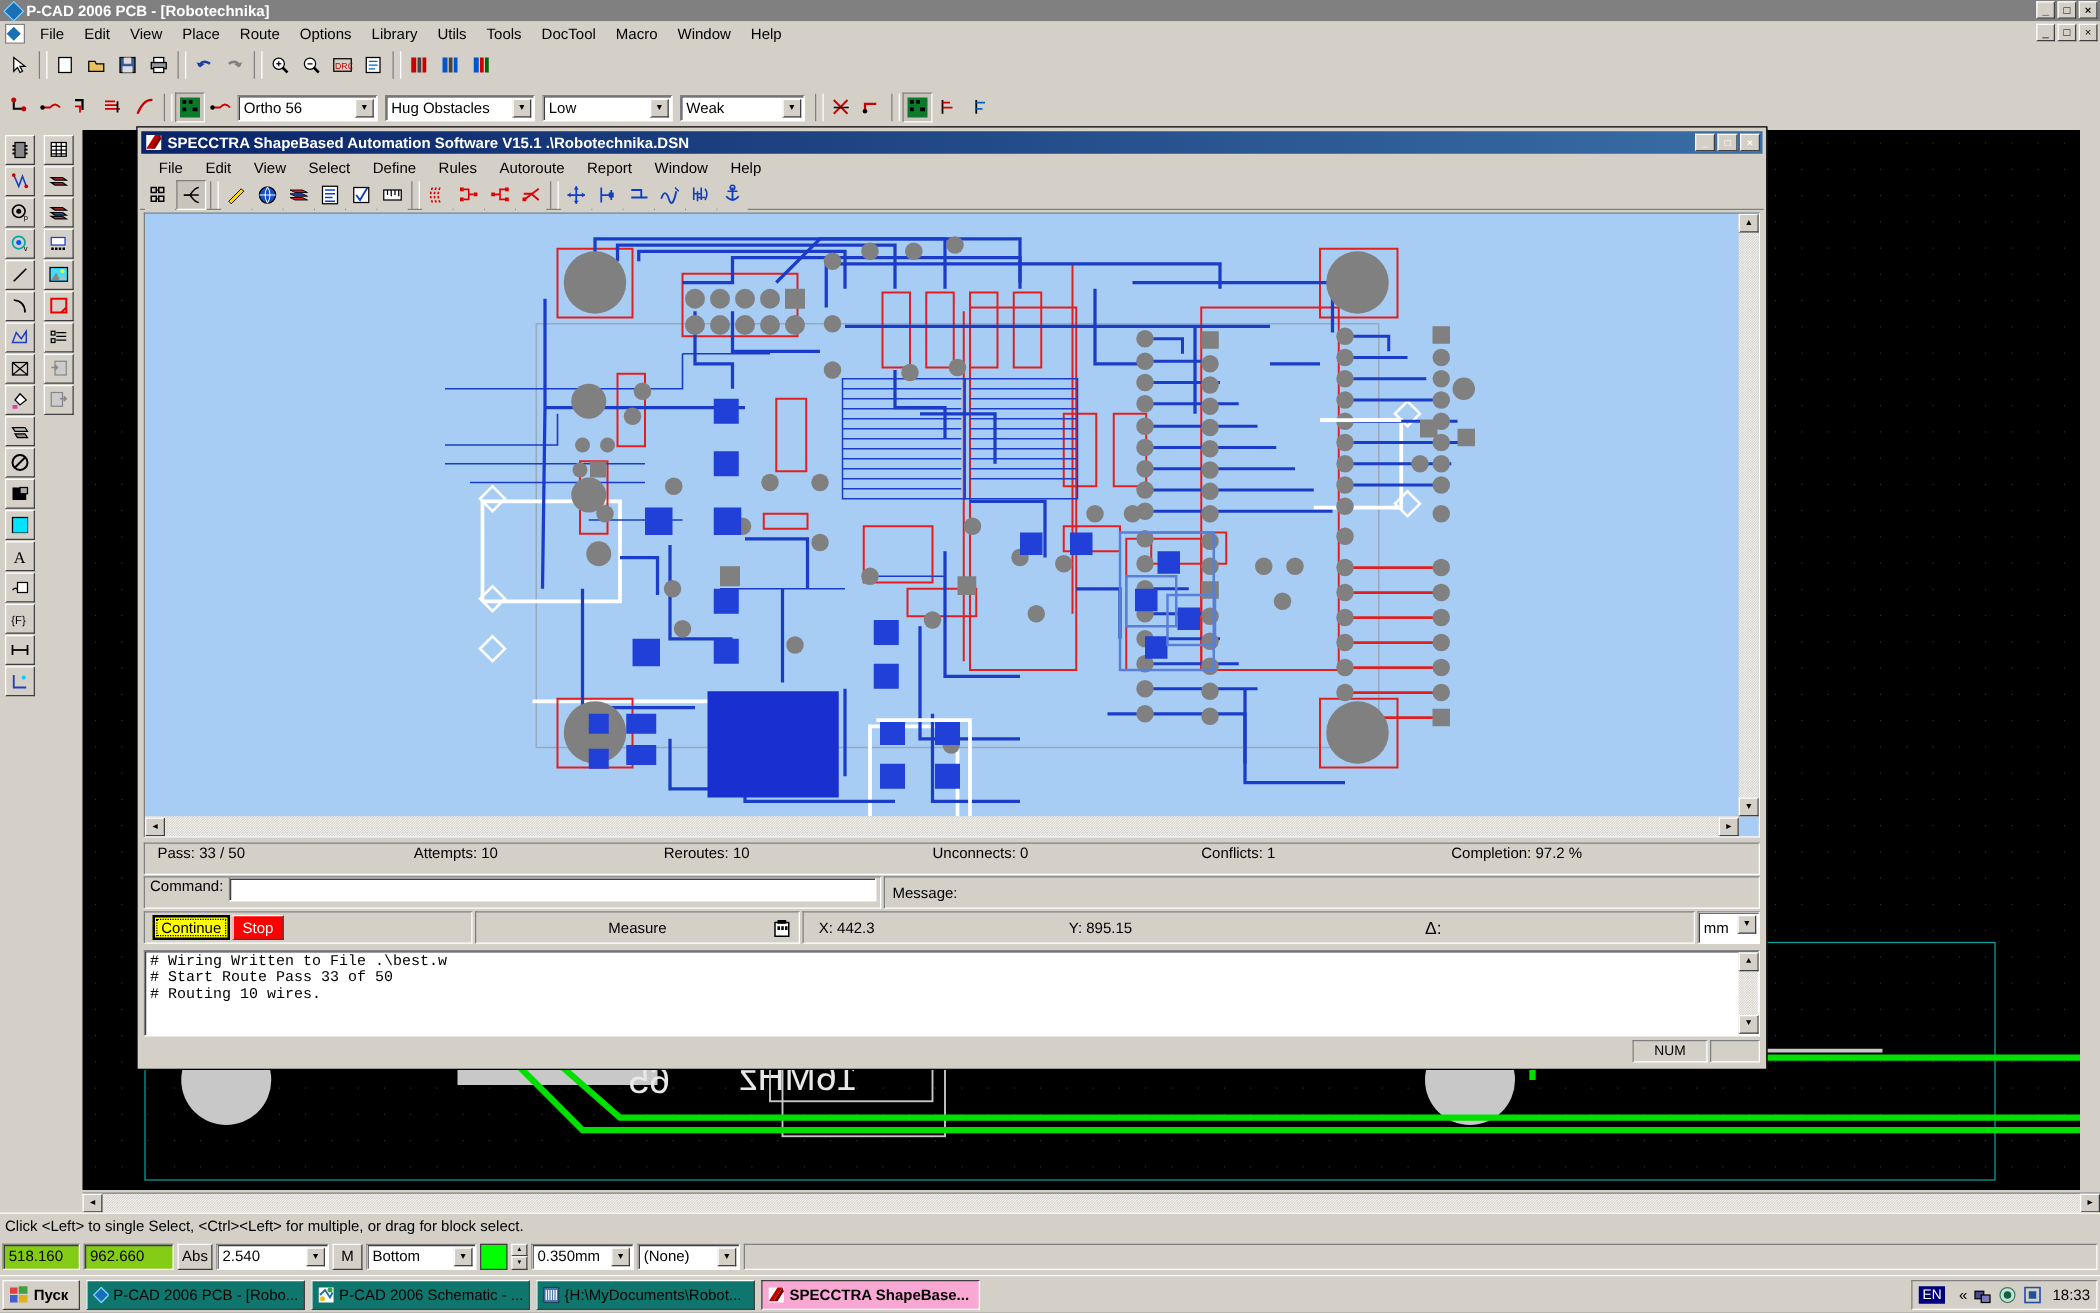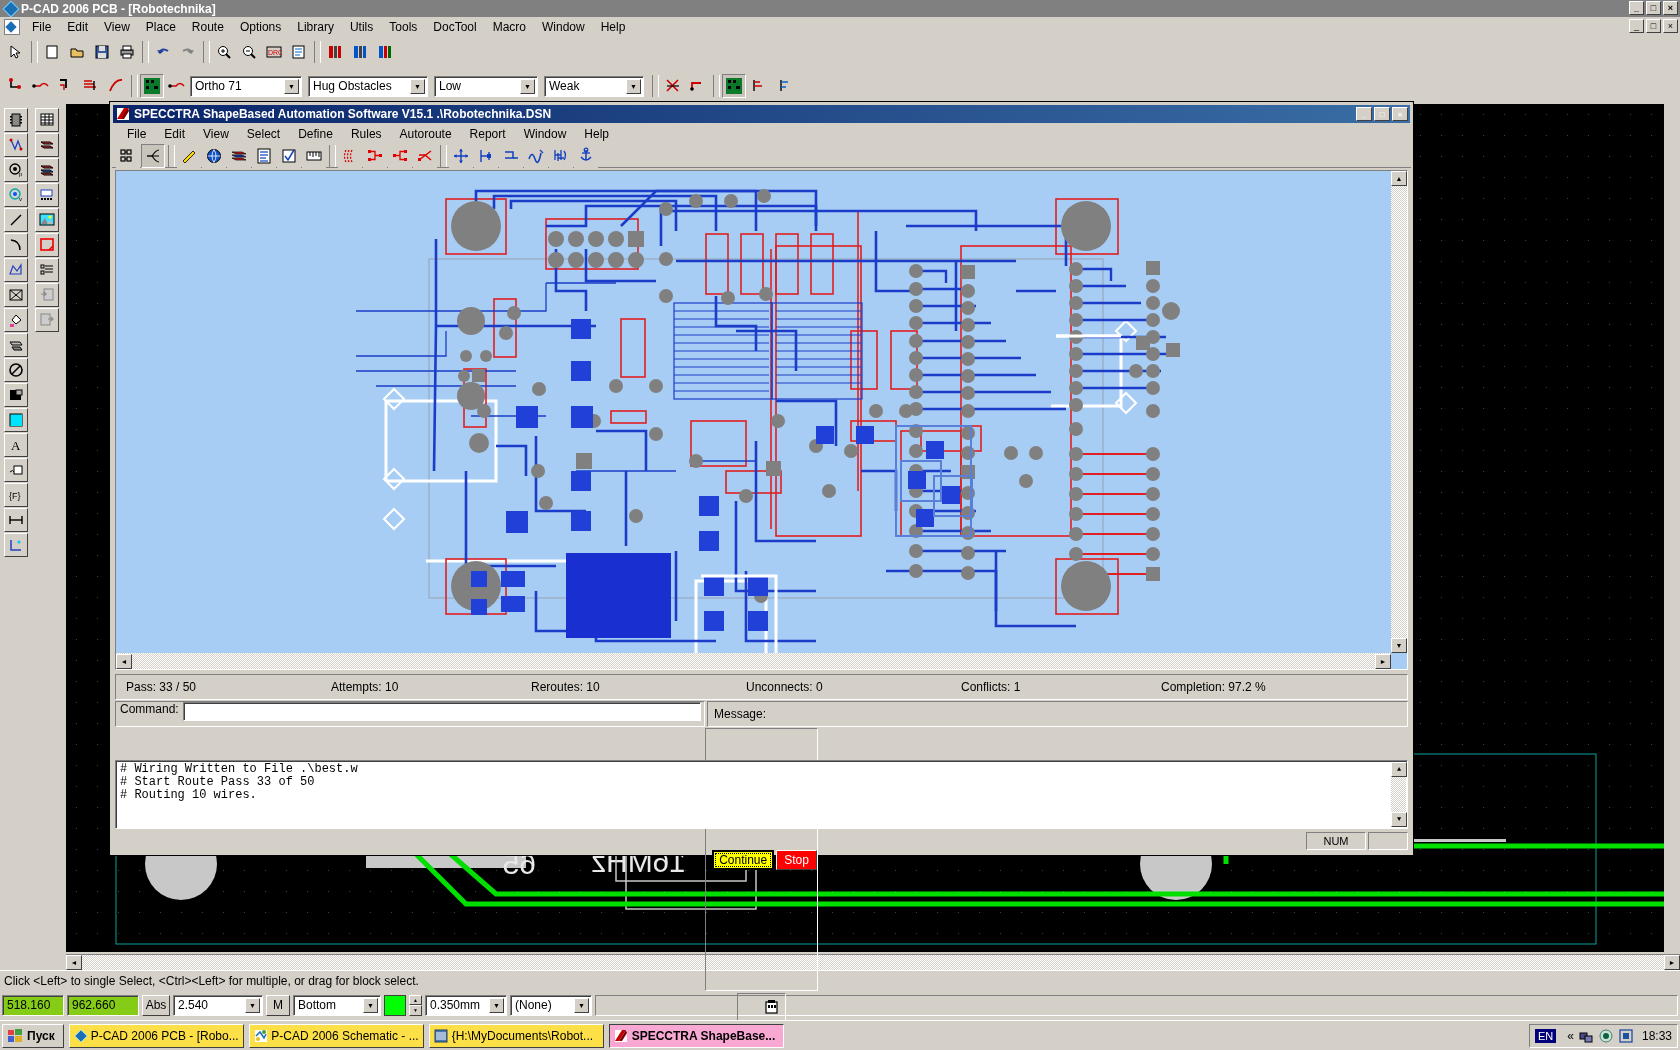--- a/index.html
+++ b/index.html
@@ -158,21 +158,21 @@
     background:#d4d0c8; border-top:1px solid #fff;
     display:flex; align-items:center; padding:2px;
   }
   .startbtn {
     height:24px; padding:0 8px 0 4px; display:flex; align-items:center; gap:4px;
     background:#d4d0c8; font-weight:bold; font-size:12px;
     border:1px solid #fff; border-right-color:#404040; border-bottom-color:#404040;
   }
   .tbitem {
     height:24px; width:175px; margin-left:5px; display:flex; align-items:center; gap:4px;
-    padding:0 4px; font-size:12px; background:#fde047;
+    padding:0 4px; font-size:12px; background:#0f766e;
     border:1px solid #fff; border-right-color:#404040; border-bottom-color:#404040;
     overflow:hidden; white-space:nowrap;
   }
   .tbitem.active {
     border:1px solid #404040; border-right-color:#fff; border-bottom-color:#fff;
     background:#f9a8d4; font-weight:bold;
   }
   .tray {
     position:absolute; right:2px; top:3px; height:24px; display:flex; align-items:center;
     gap:5px; padding:0 5px;
@@ -215,21 +215,21 @@
             background-size:2px 2px; background-position:0 0,1px 1px;
             display:flex; flex-direction:column; justify-content:space-between;}
   .sp-hsb { position:absolute; left:0; right:16px; bottom:0; height:16px; background:#d4d0c8;
             background-image:linear-gradient(45deg,#fff 25%,transparent 25%,transparent 75%,#fff 75%),
                              linear-gradient(45deg,#fff 25%,transparent 25%,transparent 75%,#fff 75%);
             background-size:2px 2px; background-position:0 0,1px 1px;
             display:flex; justify-content:space-between; align-items:center;}
   .sp-stats {
     position:absolute; left:3px; top:570px; right:3px; height:26px;
     border:1px solid #808080; border-right-color:#fff; border-bottom-color:#fff;
-    display:flex; align-items:center; font-size:12px;
+    display:flex; align-items:flex-start; font-size:12px;
   }
   .sp-stats > div { white-space:nowrap; }
   .sp-cmdrow {
     position:absolute; left:3px; top:596px; right:3px; height:28px;
     display:flex; align-items:center; gap:2px;
   }
   .sp-cmdbox {
     flex:0 0 590px; height:26px; display:flex; align-items:flex-start; padding-left:4px;
     border:1px solid #808080; border-right-color:#fff; border-bottom-color:#fff;
   }
@@ -237,21 +237,21 @@
     flex:1; height:26px; display:flex; align-items:center; padding-left:6px;
     border:1px solid #808080; border-right-color:#fff; border-bottom-color:#fff;
   }
   .cmd-input {
     flex:1; height:19px; margin-left:4px; margin-right:3px; background:#fff;
     border:1px solid #808080; border-right-color:#fff; border-bottom-color:#fff;
     box-shadow: inset 1px 1px 0 #404040;
   }
   .sp-ctlrow {
     position:absolute; left:3px; top:624px; right:3px; height:28px;
-    display:flex; align-items:center; gap:2px;flex-direction:column;
+    display:flex; align-items:center; gap:2px;
   }
   .seg {
     height:26px; display:flex; align-items:center;
     border:1px solid #808080; border-right-color:#fff; border-bottom-color:#fff;
   }
   .btn-continue {
     background:#ffff00; color:#000; font-size:12px; padding:1px 5px;
     border:2px solid #000; outline:1px dotted #000; outline-offset:-4px; margin-left:6px;
   }
   .btn-stop {
@@ -466,21 +466,21 @@
           <rect x="11" y="9" width="4" height="3" fill="#000"></rect>
         </svg>
     </div>
     <div class="tbtn">
       <svg width="18" height="18">
           <path d="M2,9 h6 q4,-5 8,0" stroke="#c00" stroke-width="1.6" fill="none"></path>
           <circle cx="2" cy="9" r="1.8" fill="#000"></circle>
         </svg>
     </div>
     <div class="combo" style="width:112px">
-      <span>Ortho 71</span>
+      <span>Ortho 56</span>
       <span class="arrow">▼</span>
     </div>
     <div class="combo" style="width:120px">
       <span>Hug Obstacles</span>
       <span class="arrow">▼</span>
     </div>
     <div class="combo" style="width:104px">
       <span>Low</span>
       <span class="arrow">▼</span>
     </div>

